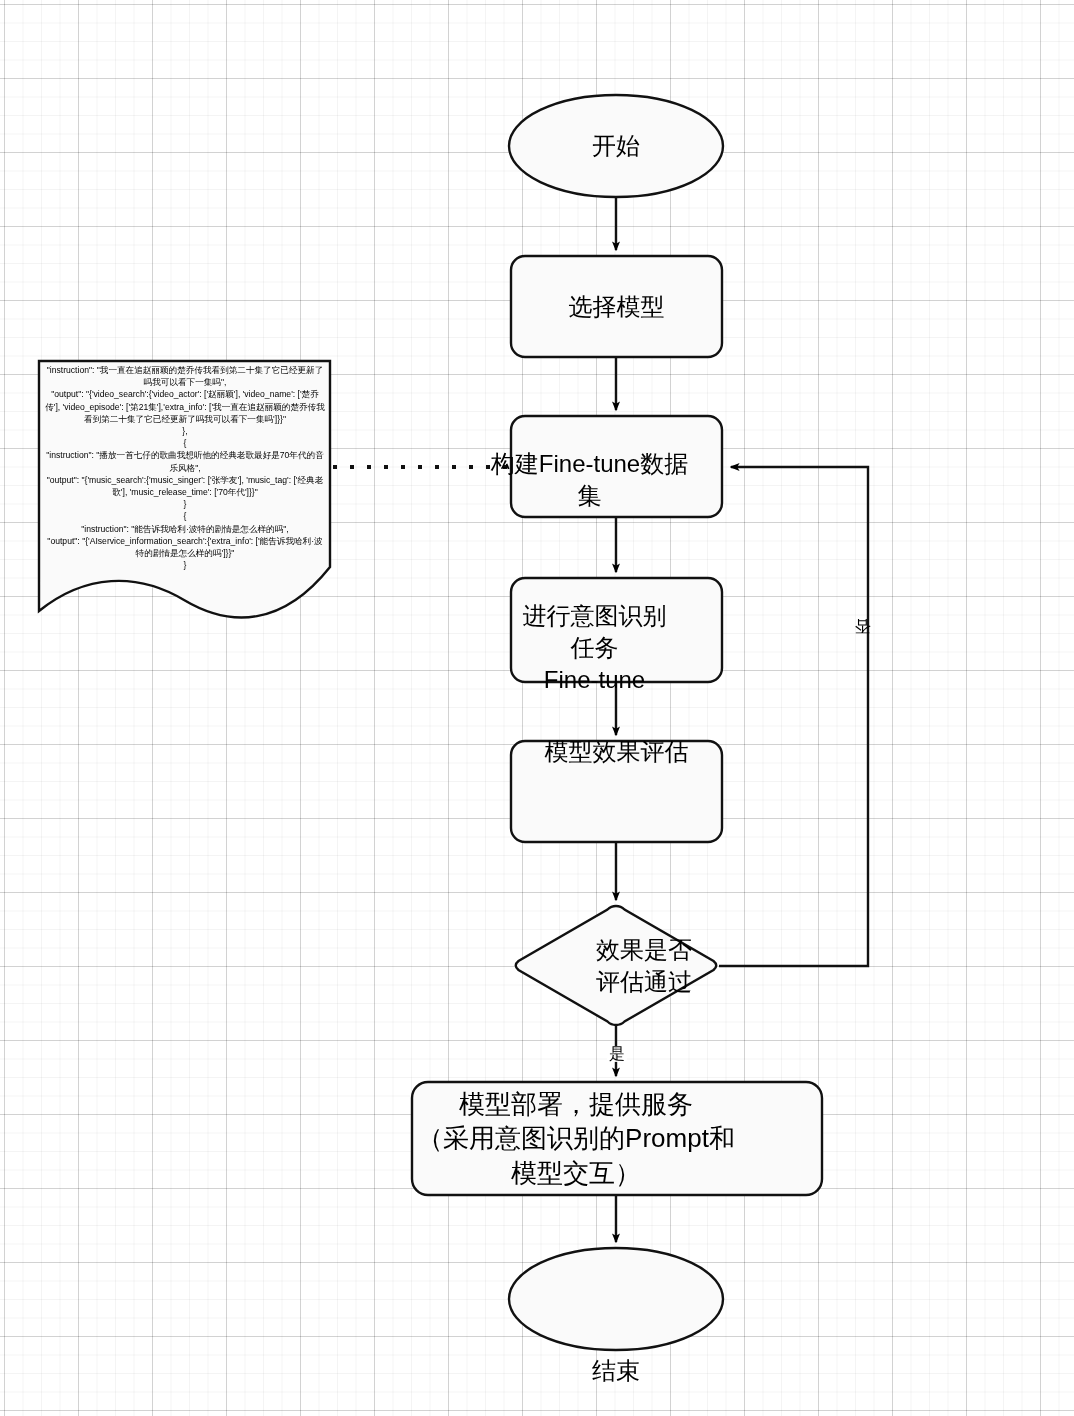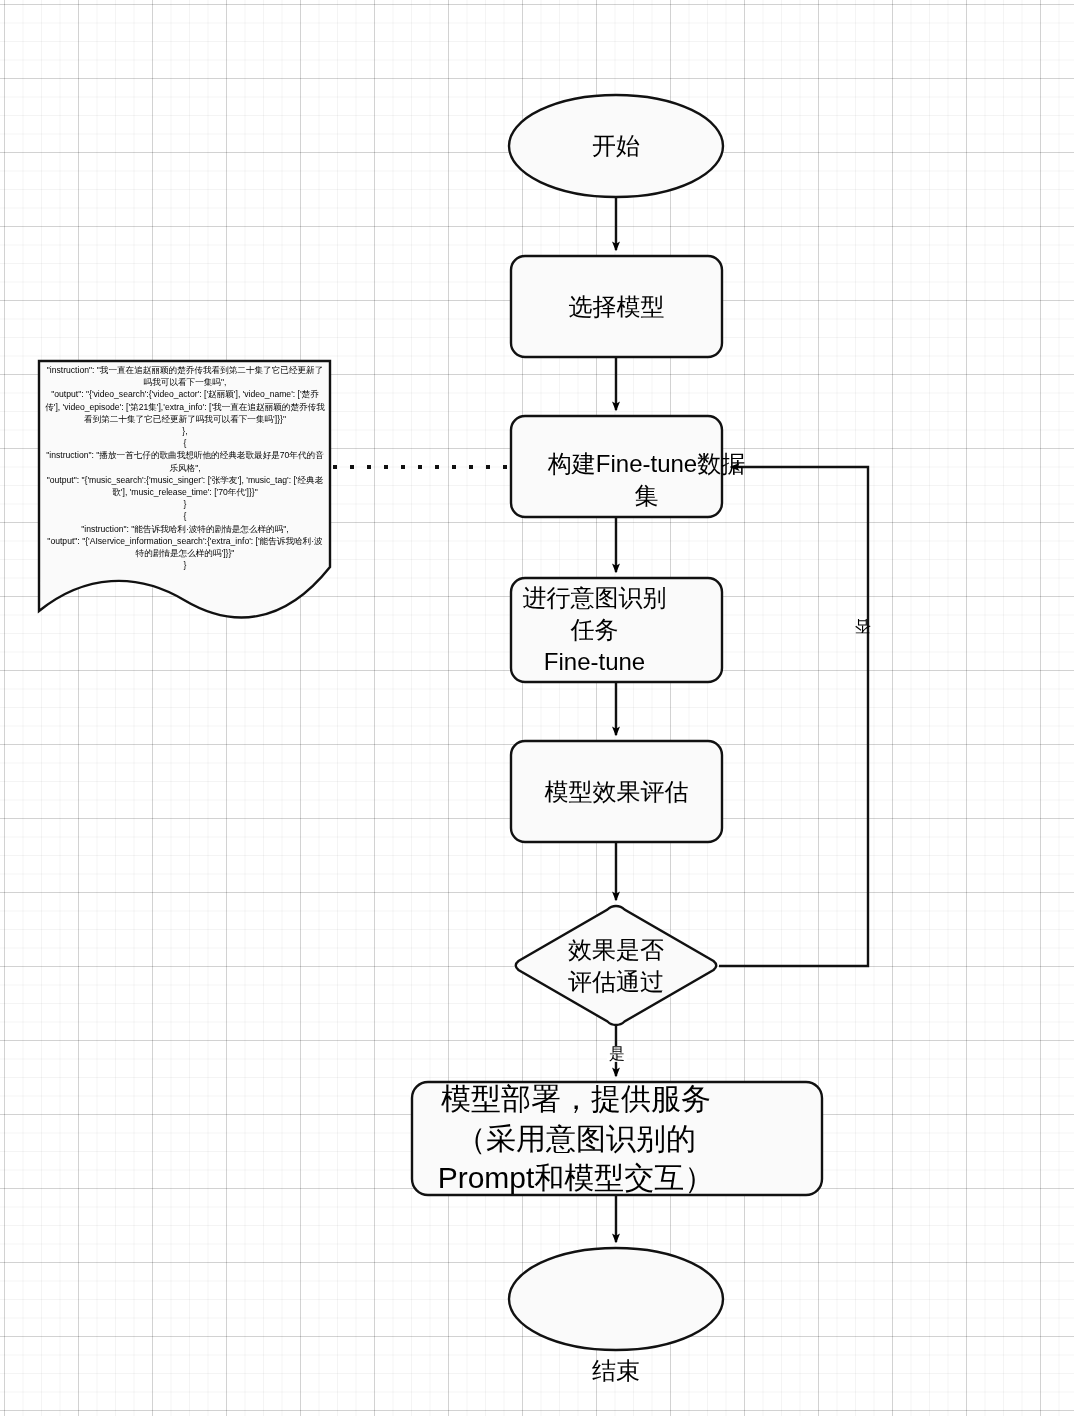--- a/index.html
+++ b/index.html
@@ -136,31 +136,31 @@
 
     <path d="M719,966 L868,966 L868,467 L731,467" fill="none" stroke="#111111" stroke-width="2.4" marker-end="url(#arrow)"></path>
 
     <line x1="333" y1="467" x2="508" y2="467" stroke="#111111" stroke-width="4" stroke-linecap="butt" stroke-dasharray="4 13"></line>
   </svg>
 
   <div class="node-label" style="left:509px; top:95px; width:214px; height:102px;">开始</div>
 
   <div class="node-label" style="left:511px; top:256px; width:211px; height:101px;">选择模型</div>
 
-  <div class="node-label" style="left:539px; top:416px; width:215px; height:128px;">构建Fine-tune数据集</div>
+  <div class="node-label" style="left:482px; top:416px; width:215px; height:128px;">构建Fine-tune数据集</div>
 
-  <div class="node-label" style="left:511px; top:578px; width:167px; height:104px;">进行意图识别任务
+  <div class="node-label" style="left:511px; top:596px; width:167px; height:104px;">进行意图识别任务
 Fine-tune</div>
 
-  <div class="node-label" style="left:511px; top:741px; width:211px; height:101px;">模型效果评估</div>
+  <div class="node-label" style="left:511px; top:701px; width:211px; height:101px;">模型效果评估</div>
 
-  <div class="node-label" style="left:513px; top:906px; width:206px; height:119px;">效果是否
+  <div class="node-label" style="left:541px; top:906px; width:206px; height:119px;">效果是否
 评估通过</div>
 
-  <div class="node-label" style="left:412px; top:1082px; width:328px; height:113px; font-size:30px;">模型部署，提供服务
+  <div class="node-label" style="left:412px; top:1082px; width:328px; height:113px; font-size:26px;">模型部署，提供服务
 （采用意图识别的Prompt和模型交互）</div>
 
   <div class="node-label" style="left:509px; top:1320px; width:214px; height:102px;">结束</div>
 
   <div class="doc-text">"instruction": "我一直在追赵丽颖的楚乔传我看到第二十集了它已经更新了吗我可以看下一集吗",
 "output": "{'video_search':{'video_actor': ['赵丽颖'], 'video_name': ['楚乔传'], 'video_episode': ['第21集'],'extra_info': ['我一直在追赵丽颖的楚乔传我看到第二十集了它已经更新了吗我可以看下一集吗']}}"
 },
 {
 "instruction": "播放一首七仔的歌曲我想听他的经典老歌最好是70年代的音乐风格",
 "output": "{'music_search':{'music_singer': ['张学友'], 'music_tag': ['经典老歌'], 'music_release_time': ['70年代']}}"

